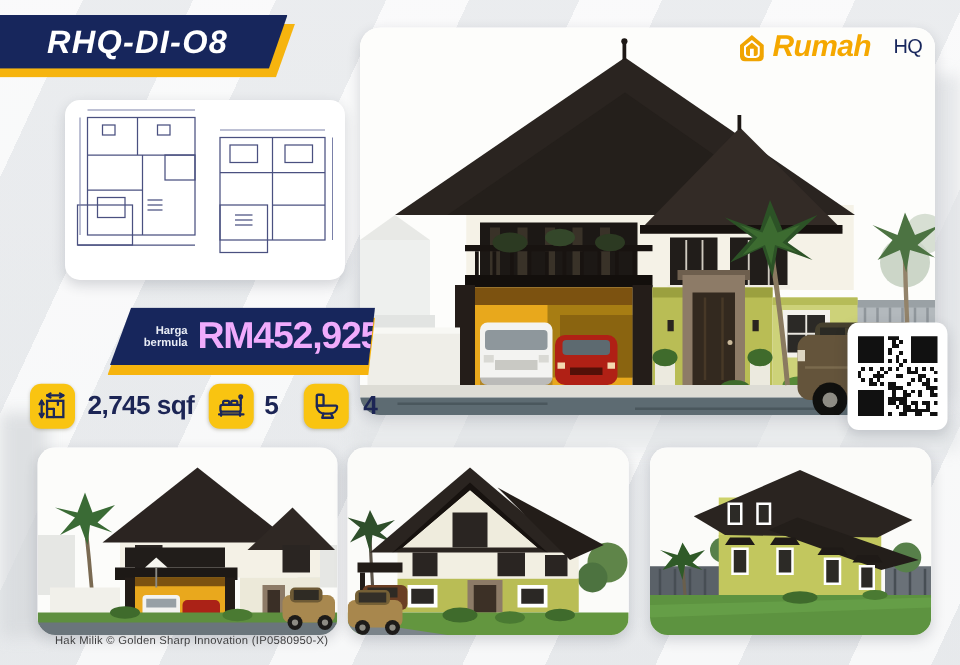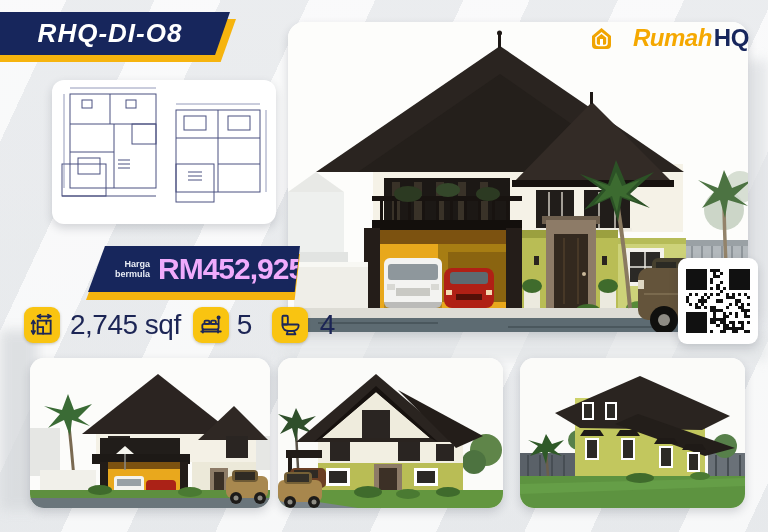--- a/index.html
+++ b/index.html
@@ -17,22 +17,22 @@
   .badge-wrap{position:absolute;left:0;top:10px;width:240px;height:54px;z-index:6;}
   .badge-yellow{position:absolute;left:0;top:9px;width:236px;height:43px;background:#f6b40e;
     clip-path:polygon(0 0,100% 0,93.5% 100%,0 100%);}
   .badge-navy{position:absolute;left:0;top:2px;width:230px;height:43px;background:#17265c;
     clip-path:polygon(0 0,100% 0,93.5% 100%,0 100%);
     display:flex;align-items:center;justify-content:center;}
   .badge-navy span{color:#fff;font-size:26px;font-weight:bold;font-style:italic;letter-spacing:1px;padding-right:10px;}
 
   
   .logo{position:absolute;left:588px;top:22px;height:32px;display:flex;align-items:center;z-index:7;}
-  .logo .w1{color:#f5a800;font-size:24px;font-weight:bold;font-style:italic;letter-spacing:-.5px;margin-left:18px;}
-  .logo .w2{color:#17265c;font-size:24px;font-weight:bold;letter-spacing:-.5px;margin-left:2px;}
+  .logo .w1{color:#f5a800;font-size:24px;font-weight:bold;font-style:italic;letter-spacing:-.5px;margin-left:3px;}
+  .logo .w2{color:#17265c;font-size:16px;font-weight:normal;letter-spacing:-.5px;margin-left:18px;}
 
   
   .card{position:absolute;background:#fff;box-shadow:0 4px 10px rgba(40,45,60,.18);}
   .floorplan-card{left:52px;top:80px;width:224px;height:144px;border-radius:12px;z-index:3;}
   .render-card{left:288px;top:22px;width:460px;height:310px;border-radius:16px;overflow:hidden;z-index:2;}
   .thumb{top:358px;height:150px;border-radius:14px;overflow:hidden;z-index:3;}
   .thumb1{left:30px;width:240px;}
   .thumb2{left:278px;width:225px;}
   .thumb3{left:520px;width:225px;}
   .qr-card{left:678px;top:258px;width:80px;height:86px;border-radius:9px;z-index:8;
@@ -44,21 +44,21 @@
     clip-path:polygon(8% 0,100% 0,97.5% 100%,0 100%);}
   .price-navy{position:absolute;left:4px;top:2px;width:212px;height:46px;background:#17265c;
     clip-path:polygon(8% 0,100% 0,97.5% 100%,0 100%);
     display:flex;align-items:center;padding-left:27px;box-sizing:border-box;}
   .price-label{display:flex;flex-direction:column;align-items:flex-end;color:#e8ecf5;font-size:9px;line-height:10px;font-weight:bold;margin-right:8px;}
   .price-amount{color:#f0abfc;font-size:30px;font-weight:bold;letter-spacing:-1px;}
 
   
   .specs{position:absolute;left:24px;top:306px;height:38px;display:flex;align-items:center;z-index:5;}
   .spec-icon{width:36px;height:36px;border-radius:9px;background:#f9c411;display:flex;align-items:center;justify-content:center;box-shadow:0 1px 3px rgba(60,50,0,.25);}
-  .spec-val{color:#1c2555;font-size:28px;font-weight:normal;letter-spacing:-.5px;}
+  .spec-val{color:#1c2555;font-size:21px;font-weight:bold;letter-spacing:-.5px;}
   .m-l10{margin-left:10px;} .m-l12{margin-left:12px;} .m-l8{margin-left:8px;} .m-l20{margin-left:20px;}
 
   .copyright{position:absolute;left:44px;top:507px;font-size:9px;color:#3f3f40;letter-spacing:.2px;z-index:6;}
 
   svg{display:block;}
   #qr-svg rect{fill:#111;}
 </style>
 </head>
 <body>
 
@@ -560,13 +560,14 @@
       </g>
       <path d="M28,118 C27,104 26,96 26,88" stroke="#6a5f4c" stroke-width="2.5" fill="none"></path>
       <polygon points="26,76 32,86 44,82 34,92 42,98 28,94 26,106 22,94 10,98 18,88 8,82 22,86" fill="#2f5a28"></polygon>
       <rect x="0" y="118" width="225" height="32" fill="#5d9340"></rect>
       <polygon points="0,126 225,120 225,128 0,136" fill="#6aa24a" opacity="0.7"></polygon>
       <ellipse cx="120" cy="120" rx="14" ry="5" fill="#3f6b2c"></ellipse>
       <ellipse cx="180" cy="118" rx="10" ry="4" fill="#4a7a32"></ellipse>
     </svg>
   </div>
 
+  <div class="copyright">Hak Milik © Golden Sharp Innovation (IP0580950-X)</div>
 </div>
 
 </body></html>

